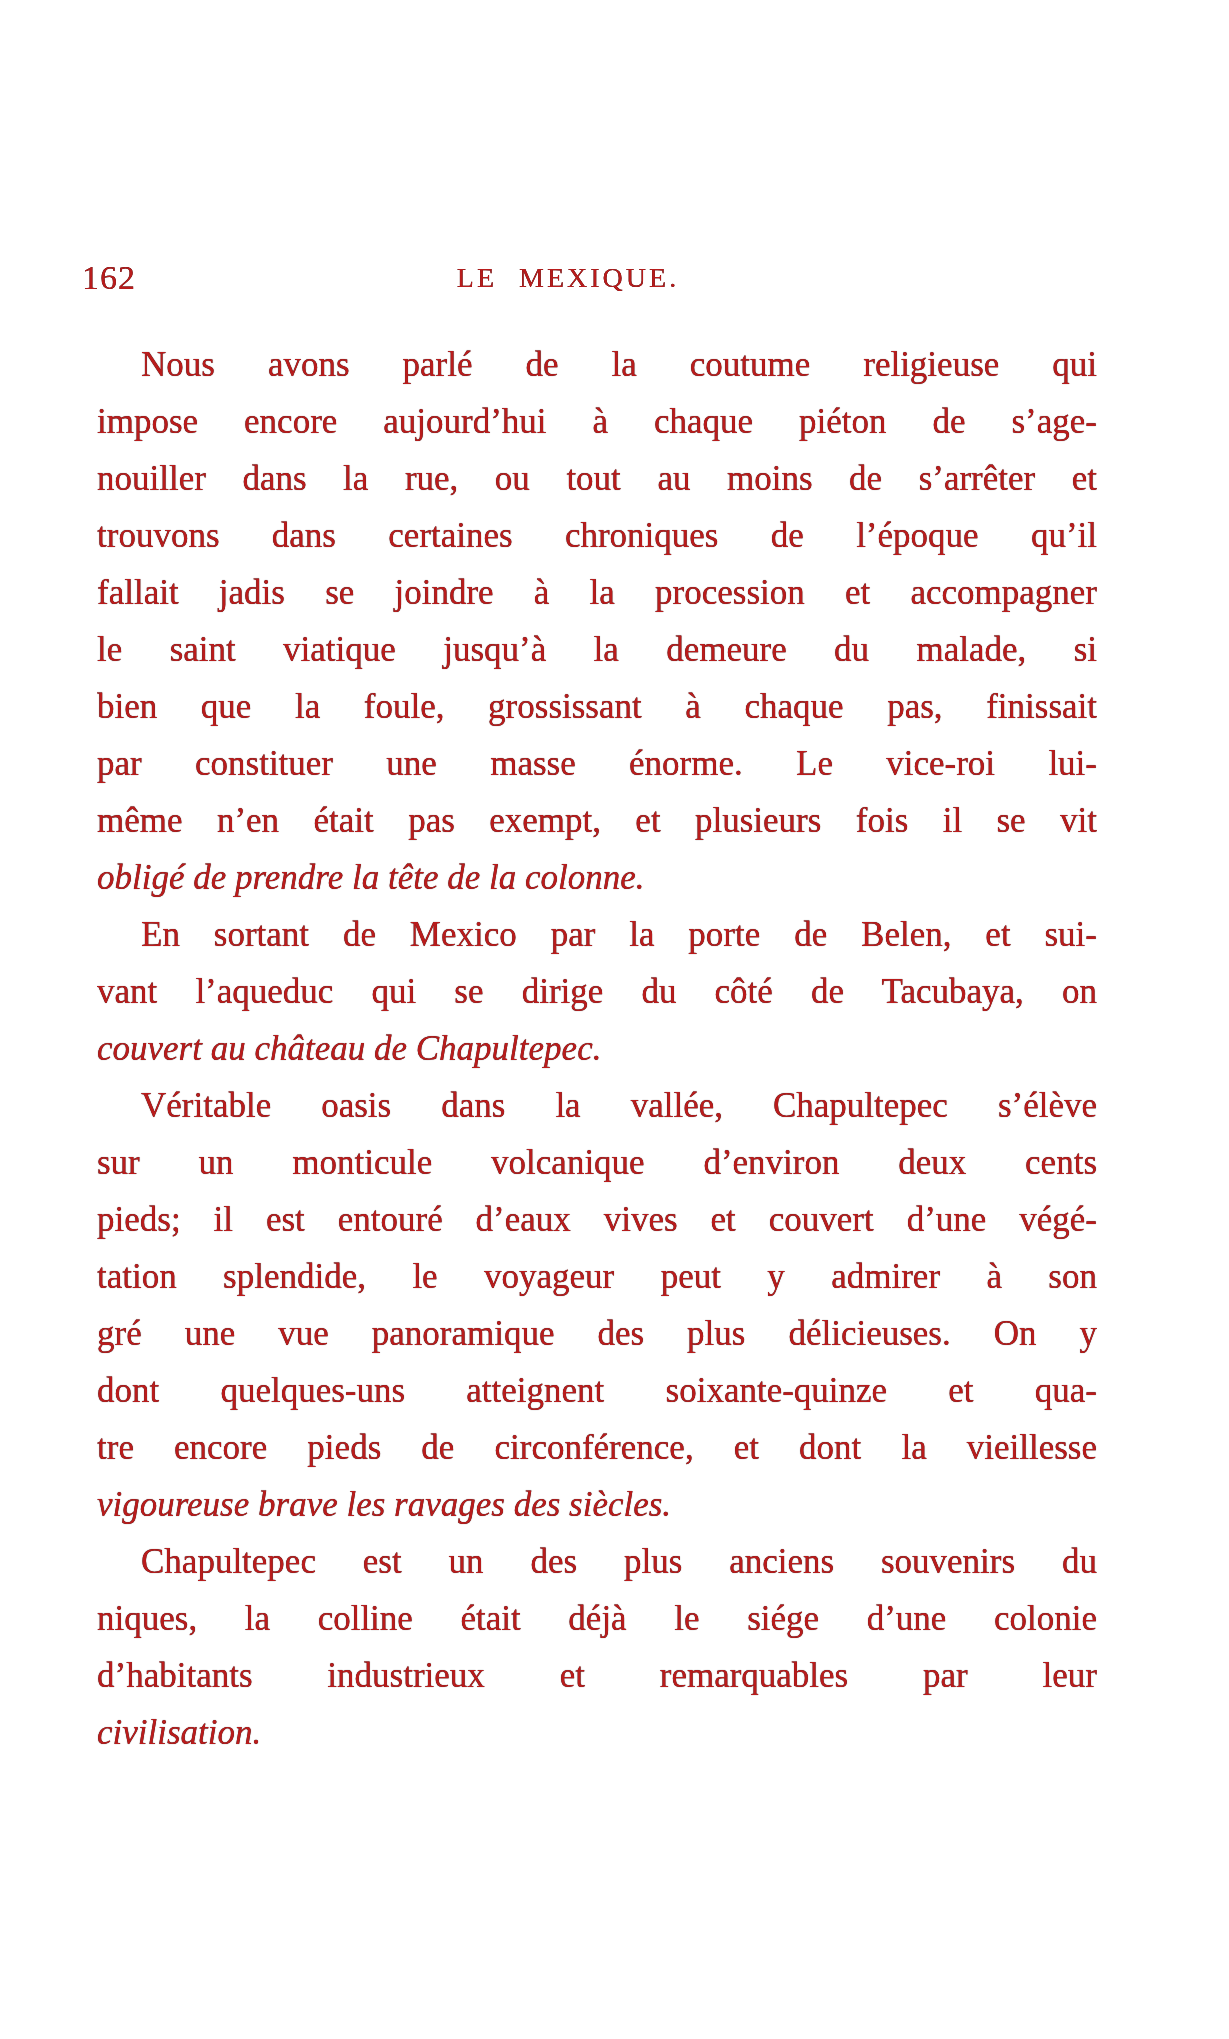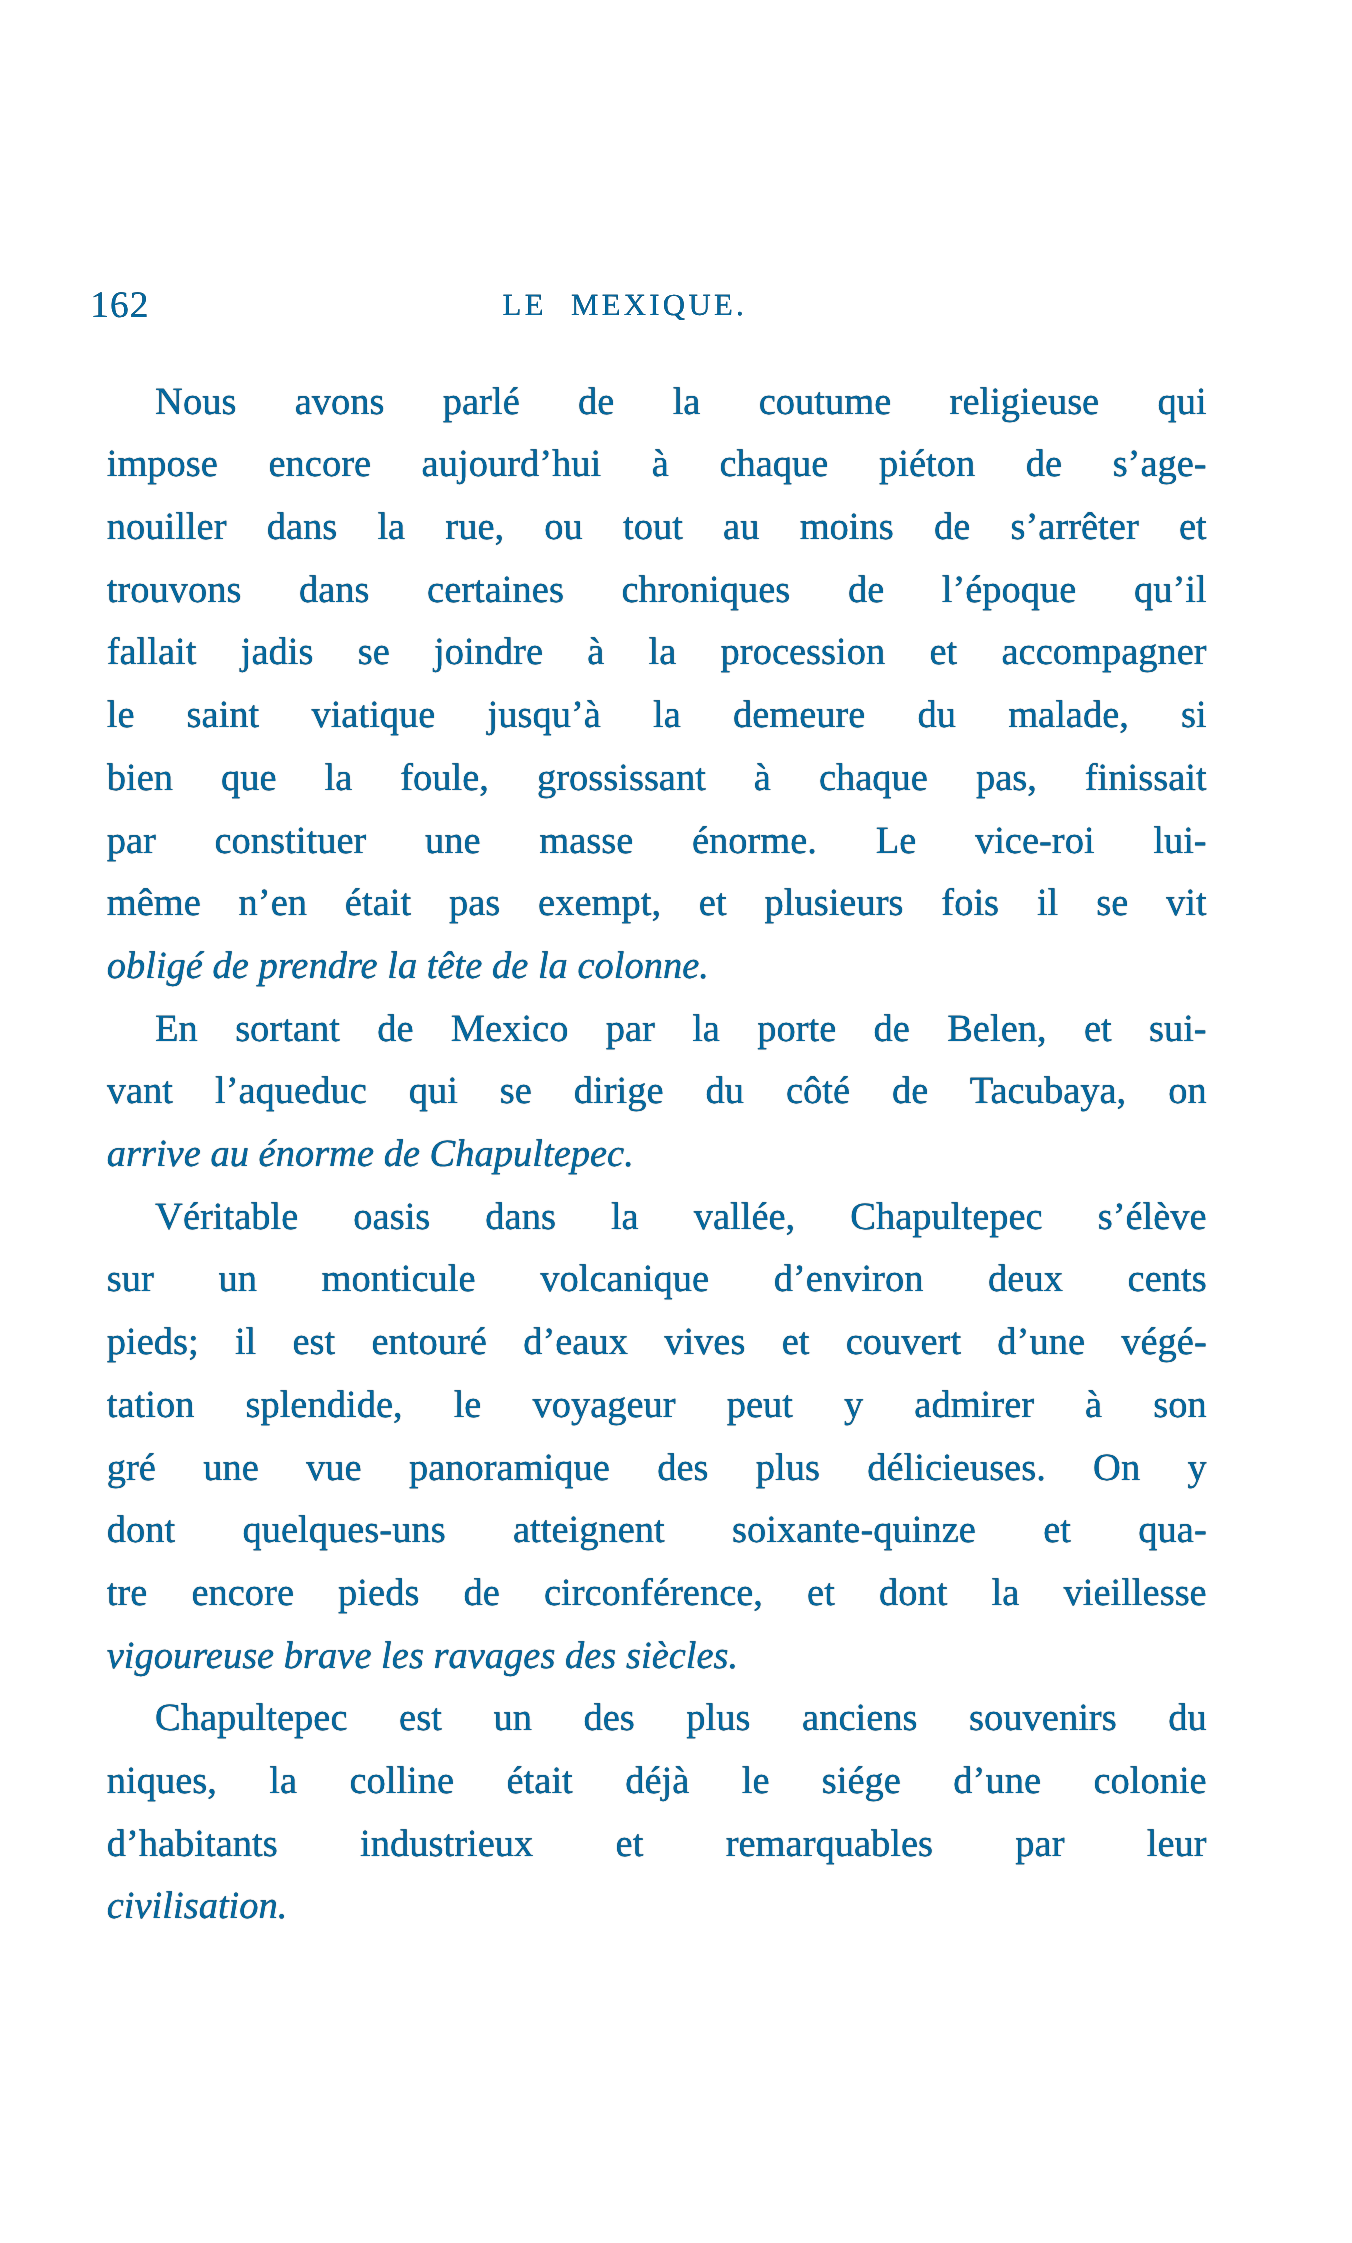--- a/index.html
+++ b/index.html
@@ -7,21 +7,21 @@
     padding: 0;
     background: #ffffff;
   }
   .page {
     position: relative;
     width: 1229px;
     height: 2039px;
     background: #ffffff;
     overflow: hidden;
     font-family: "Liberation Serif", serif;
-    color: #0369a1;
+    color: #b91c1c;
   }
   .header-row {
     position: absolute;
     top: 258px;
     left: 68px;
     width: 1000px;
     height: 44px;
   }
   .page-number {
     position: absolute;
@@ -93,21 +93,21 @@
     <div class="line">nouiller dans la rue, ou tout au moins de s’arrêter et</div>
     <div class="line">trouvons dans certaines chroniques de l’époque qu’il</div>
     <div class="line">fallait jadis se joindre à la procession et accompagner</div>
     <div class="line">le saint viatique jusqu’à la demeure du malade, si</div>
     <div class="line">bien que la foule, grossissant à chaque pas, finissait</div>
     <div class="line">par constituer une masse énorme. Le vice-roi lui-</div>
     <div class="line">même n’en était pas exempt, et plusieurs fois il se vit</div>
     <div class="line end">obligé de prendre la tête de la colonne.</div>
     <div class="line indent">En sortant de Mexico par la porte de Belen, et sui-</div>
     <div class="line">vant l’aqueduc qui se dirige du côté de Tacubaya, on</div>
-    <div class="line end">arrive au énorme de Chapultepec.</div>
+    <div class="line end">couvert au château de Chapultepec.</div>
     <div class="line indent">Véritable oasis dans la vallée, Chapultepec s’élève</div>
     <div class="line">sur un monticule volcanique d’environ deux cents</div>
     <div class="line">pieds; il est entouré d’eaux vives et couvert d’une végé-</div>
     <div class="line">tation splendide, le voyageur peut y admirer à son</div>
     <div class="line">gré une vue panoramique des plus délicieuses. On y</div>
     <div class="line">dont quelques-uns atteignent soixante-quinze et qua-</div>
     <div class="line">tre encore pieds de circonférence, et dont la vieillesse</div>
     <div class="line end">vigoureuse brave les ravages des siècles.</div>
     <div class="line indent">Chapultepec est un des plus anciens souvenirs du</div>
     <div class="line">niques, la colline était déjà le siége d’une colonie</div>

